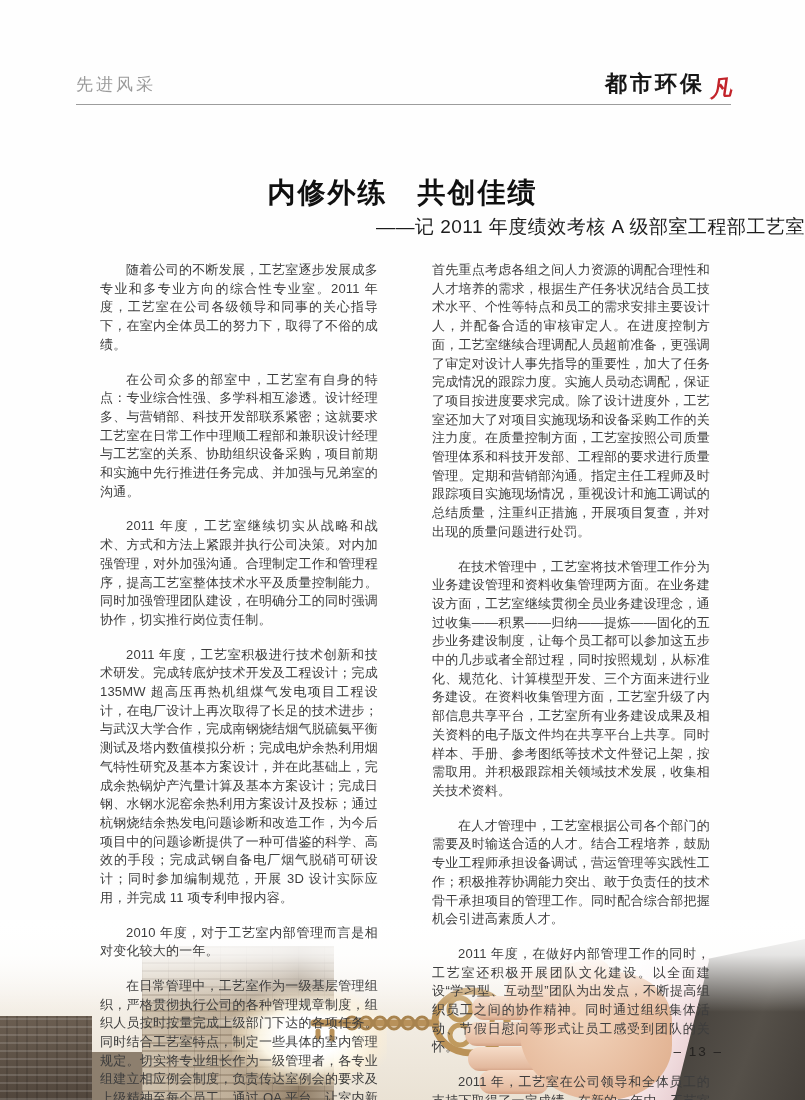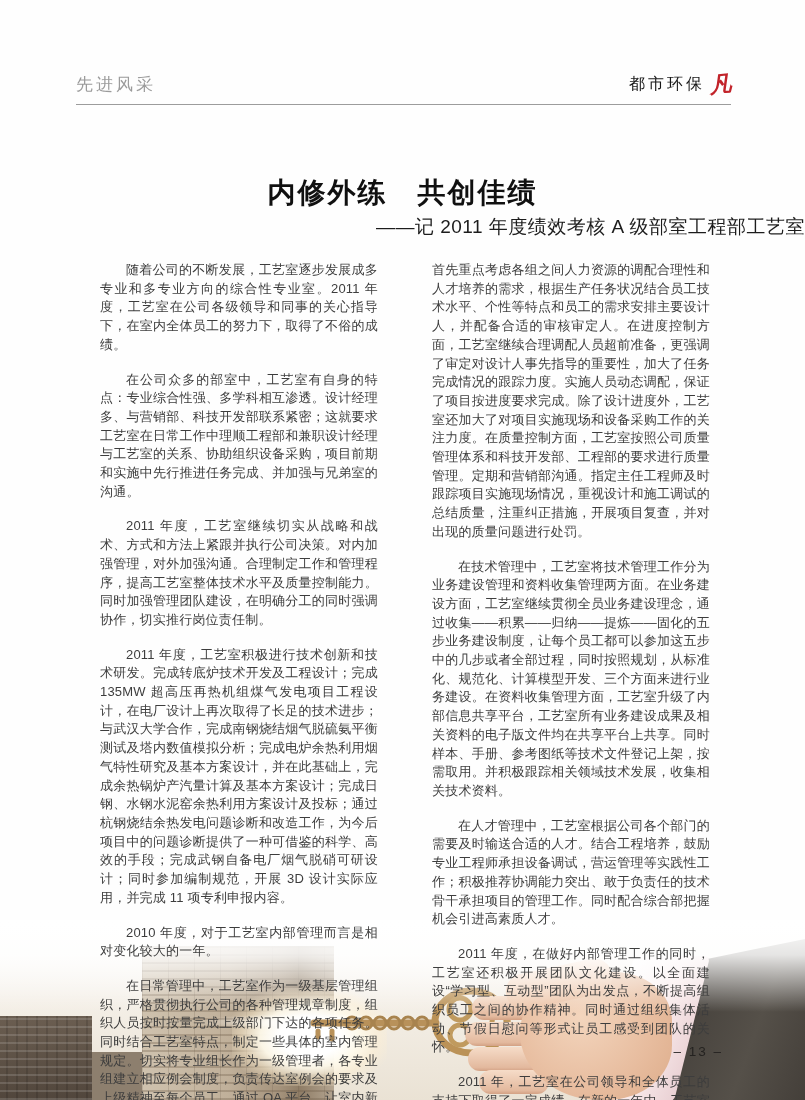--- a/index.html
+++ b/index.html
@@ -13,21 +13,21 @@
   
   .header{
     position:absolute;left:76px;right:74px;top:70px;height:28px;
     display:flex;justify-content:space-between;align-items:center;
   }
   .section-title{
     font-size:17px;color:#9b9b9b;letter-spacing:3px;
   }
   .brand{display:flex;align-items:flex-end;gap:4px;}
   .brand-name{
-    font-size:16px;font-weight:normal;color:#161616;letter-spacing:3px;
+    font-size:22px;font-weight:bold;color:#161616;letter-spacing:3px;
   }
   .brand-mark{
     font-size:22px;font-weight:bold;color:#c2232a;
     font-style:italic;transform:rotate(-6deg);line-height:1;
     font-family:"DejaVu Serif","Liberation Serif",serif;
   }
   .header-rule{
     position:absolute;left:76px;right:74px;top:104px;height:0;
     border-top:1.5px solid #9c9c9c;
   }

